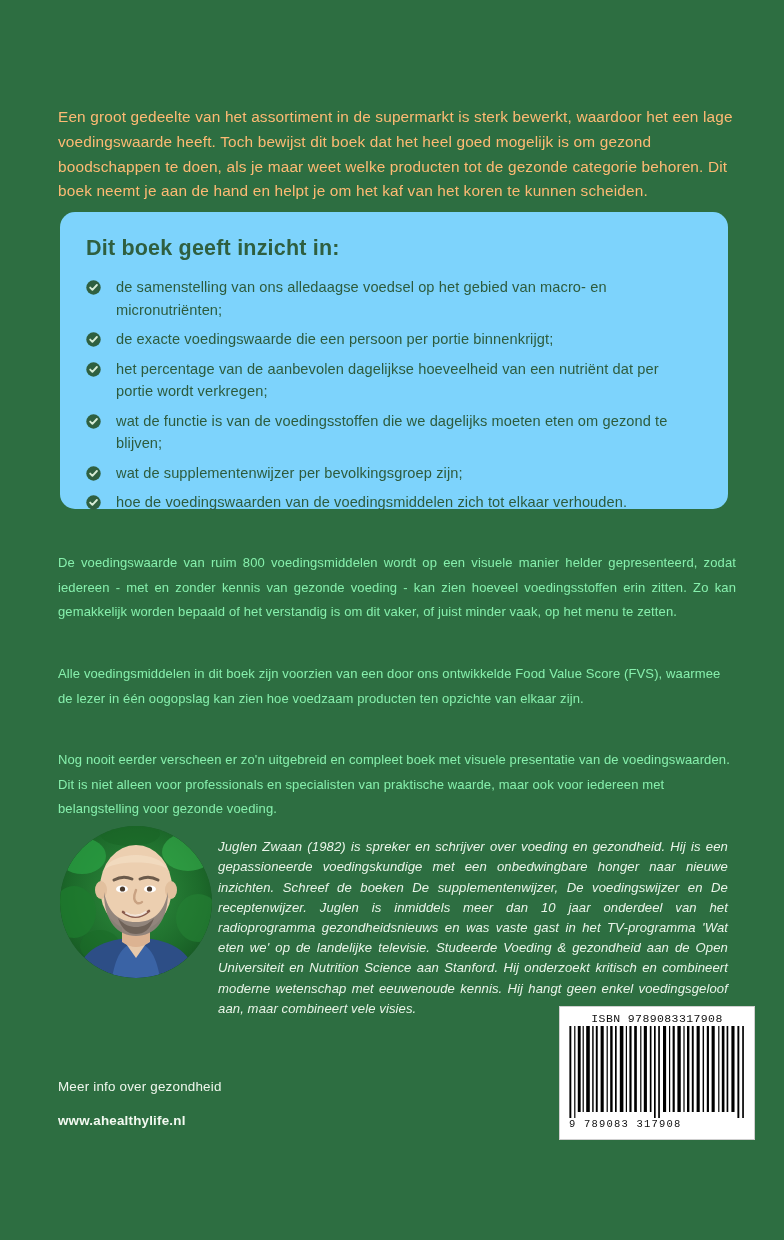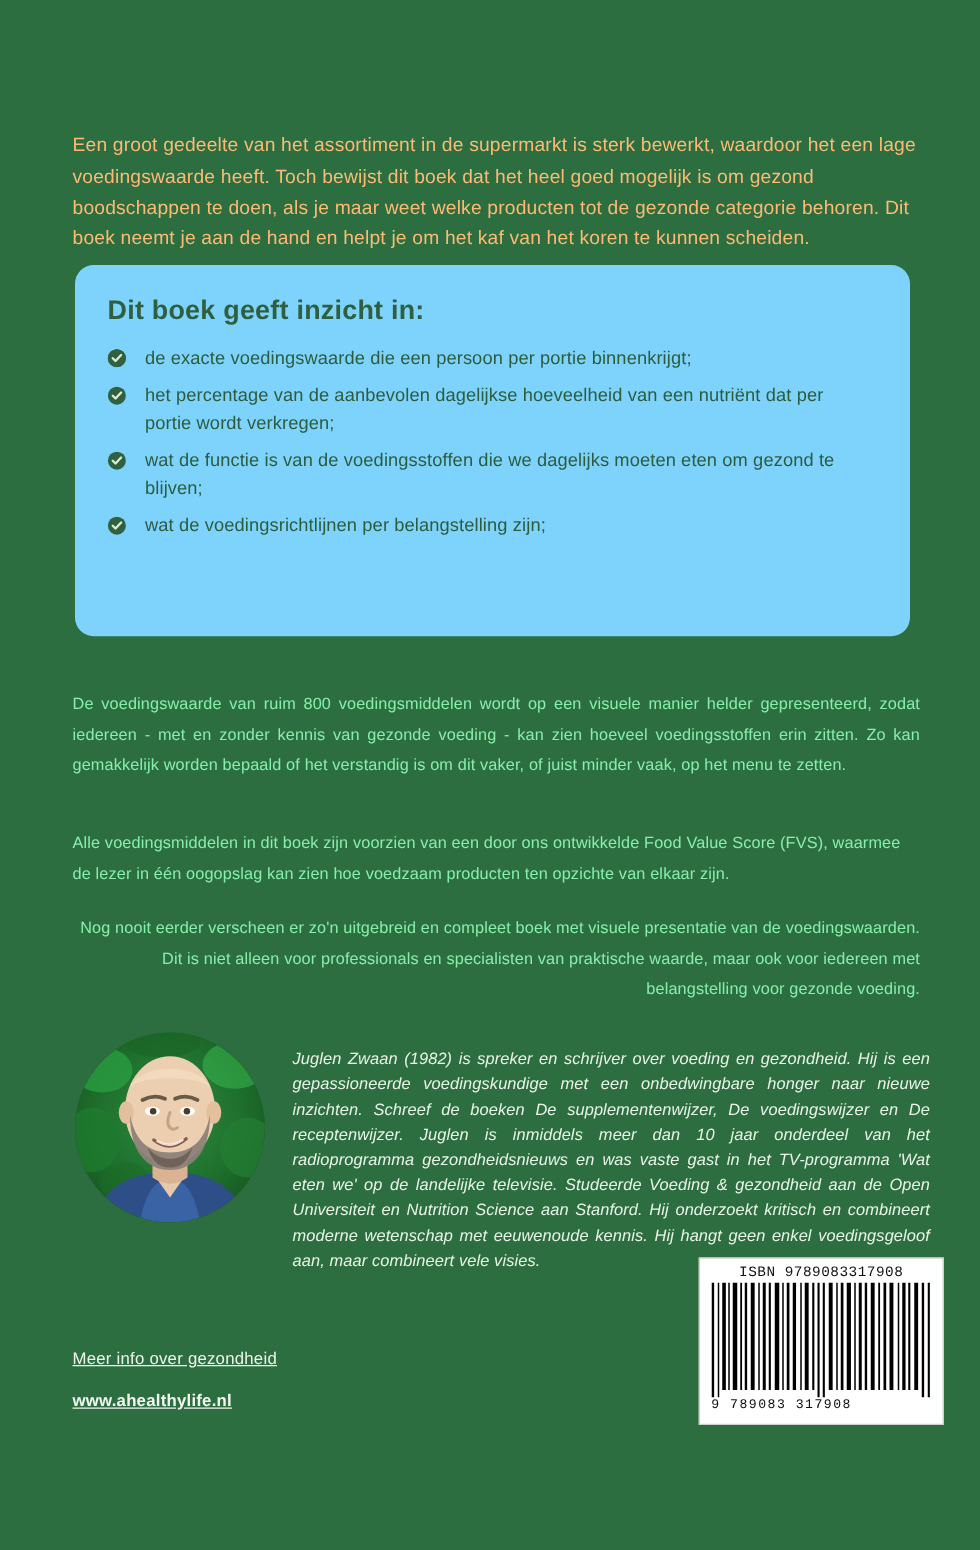--- a/index.html
+++ b/index.html
@@ -83,21 +83,21 @@
     left: 58px;
     width: 678px;
     color: #86efac;
     font-size: 13px;
     line-height: 24.5px;
     letter-spacing: 0.12px;
   }
   .p-justify { text-align: justify; text-align-last: left; }
   .p1 { top: 538px; }
   .p2 { top: 649px; }
-  .p3 { top: 717px; text-align: right; }
+  .p3 { top: 735px; }
 
   
   .author-block {
     position: absolute;
     left: 58px;
     top: 822px;
     width: 678px;
     height: 172px;
   }
   .author-photo {
@@ -106,21 +106,21 @@
     top: 4px;
     width: 152px;
     height: 152px;
     border-radius: 50%;
     overflow: hidden;
     background: #1d5c2a;
   }
   .author-photo svg { display: block; }
   .author-bio {
     position: absolute;
-    left: 176px;
+    left: 160px;
     top: 2px;
     width: 510px;
     color: #e9f4e8;
     font-size: 13.1px;
     line-height: 20.2px;
     font-style: italic;
     letter-spacing: 0.1px;
     text-align: justify;
     text-align-last: left;
   }
@@ -128,21 +128,20 @@
   
   .footer-info {
     position: absolute;
     left: 58px;
     top: 1076px;
     width: 330px;
     color: #eef6ec;
     font-size: 13.4px;
     line-height: 21px;
     letter-spacing: 0.2px;
-    text-decoration: underline;
   }
   .footer-url {
     margin-top: 13px;
     font-weight: 600;
     color: #f2f9f0;
     letter-spacing: 0.2px;
   }
 
   
   .barcode-box {
@@ -191,20 +190,21 @@
   <div class="infobox">
     <h2 class="infobox-title">Dit boek geeft inzicht in:</h2>
     <ul class="bullet-list">
       <li class="bullet-item">
         <span class="check-icon">
           <svg width="15" height="15" viewBox="0 0 15 15">
             <circle cx="7.5" cy="7.5" r="7.2" fill="#2f6040"></circle>
             <path d="M4.2 7.6 L6.4 9.8 L10.9 5.0" stroke="#d7ecd6" stroke-width="1.9" fill="none" stroke-linecap="round" stroke-linejoin="round"></path>
           </svg>
         </span>
+        <span>de samenstelling van ons alledaagse voedsel op het gebied van macro- en micronutriënten;</span>
       </li>
       <li class="bullet-item">
         <span class="check-icon">
           <svg width="15" height="15" viewBox="0 0 15 15">
             <circle cx="7.5" cy="7.5" r="7.2" fill="#2f6040"></circle>
             <path d="M4.2 7.6 L6.4 9.8 L10.9 5.0" stroke="#d7ecd6" stroke-width="1.9" fill="none" stroke-linecap="round" stroke-linejoin="round"></path>
           </svg>
         </span>
         <span>de exacte voedingswaarde die een persoon per portie binnenkrijgt;</span>
       </li>
@@ -226,21 +226,30 @@
         </span>
         <span>wat de functie is van de voedingsstoffen die we dagelijks moeten eten om gezond te blijven;</span>
       </li>
       <li class="bullet-item">
         <span class="check-icon">
           <svg width="15" height="15" viewBox="0 0 15 15">
             <circle cx="7.5" cy="7.5" r="7.2" fill="#2f6040"></circle>
             <path d="M4.2 7.6 L6.4 9.8 L10.9 5.0" stroke="#d7ecd6" stroke-width="1.9" fill="none" stroke-linecap="round" stroke-linejoin="round"></path>
           </svg>
         </span>
-        <span>wat de voedingsrichtlijnen per belangstelling zijn;</span>
+        <span>wat de supplementenwijzer per bevolkingsgroep zijn;</span>
+      </li>
+      <li class="bullet-item">
+        <span class="check-icon">
+          <svg width="15" height="15" viewBox="0 0 15 15">
+            <circle cx="7.5" cy="7.5" r="7.2" fill="#2f6040"></circle>
+            <path d="M4.2 7.6 L6.4 9.8 L10.9 5.0" stroke="#d7ecd6" stroke-width="1.9" fill="none" stroke-linecap="round" stroke-linejoin="round"></path>
+          </svg>
+        </span>
+        <span>hoe de voedingswaarden van de voedingsmiddelen zich tot elkaar verhouden.</span>
       </li>
     </ul>
   </div>
 
   <p class="body-para p-justify p1">De voedingswaarde van ruim 800 voedingsmiddelen wordt op een visuele manier helder gepresenteerd, zodat iedereen - met en zonder kennis van gezonde voeding - kan zien hoeveel voedingsstoffen erin zitten. Zo kan gemakkelijk worden bepaald of het verstandig is om dit vaker, of juist minder vaak, op het menu te zetten.</p>
   <p class="body-para p2">Alle voedingsmiddelen in dit boek zijn voorzien van een door ons ontwikkelde Food Value Score (FVS), waarmee de lezer in één oogopslag kan zien hoe voedzaam producten ten opzichte van elkaar zijn.</p>
   <p class="body-para p3">Nog nooit eerder verscheen er zo'n uitgebreid en compleet boek met visuele presentatie van de voedingswaarden. Dit is niet alleen voor professionals en specialisten van praktische waarde, maar ook voor iedereen met belangstelling voor gezonde voeding.</p>
 
   <div class="author-block">
     <div class="author-photo">

